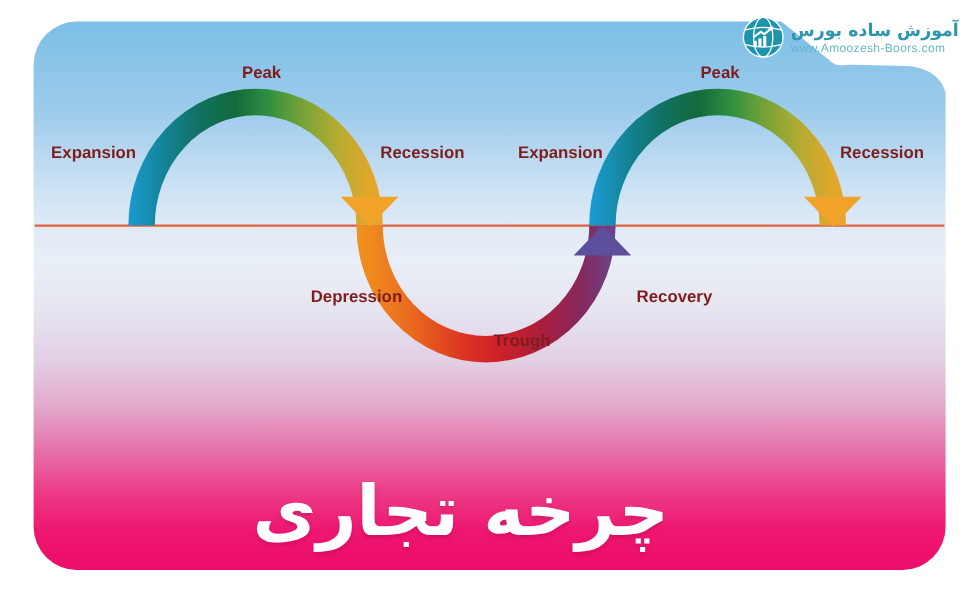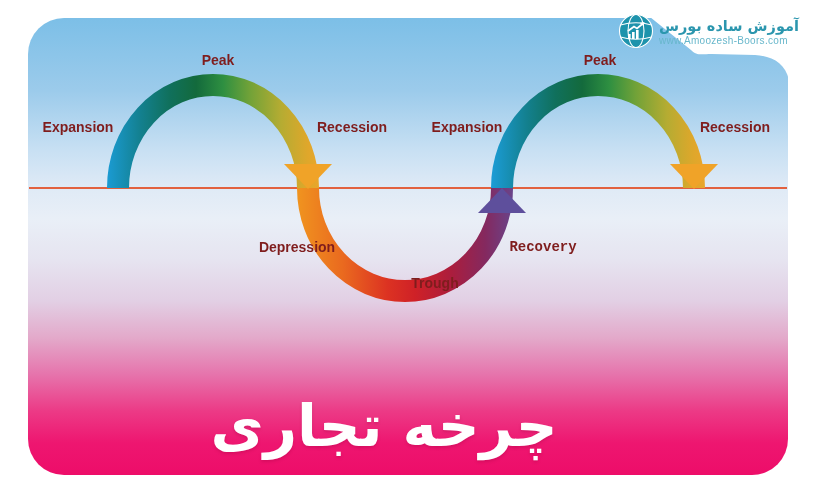--- a/index.html
+++ b/index.html
@@ -106,21 +106,21 @@
   <polygon points="670,164 718,164 694,189" fill="#f0a328"></polygon>
 
   <path d="M 650 17 L 789 17 L 789 80 C 785 63 772 56 755 55 L 712 54 C 701 54 697 56 691 50 Z" fill="#ffffff"></path>
 </svg>
 
 <div class="phase-label" style="left:78px;top:127px;">Expansion</div>
 <div class="phase-label" style="left:218px;top:60px;">Peak</div>
 <div class="phase-label" style="left:352px;top:127px;">Recession</div>
 <div class="phase-label" style="left:285px;top:247px;margin-left:12px;">Depression</div>
 <div class="phase-label" style="left:407px;top:283px;margin-left:28px;">Trough</div>
-<div class="phase-label" style="left:543px;top:247px;font-family:Liberation Mono, monospace;">Recovery</div>
+<div class="phase-label" style="left:562px;top:247px;">Recovery</div>
 <div class="phase-label" style="left:467px;top:127px;">Expansion</div>
 <div class="phase-label" style="left:600px;top:60px;">Peak</div>
 <div class="phase-label" style="left:735px;top:127px;">Recession</div>
 
 <div class="logo">
   <svg width="36" height="36" viewBox="0 0 36 36">
     <circle cx="18" cy="18" r="16.5" fill="#1e93ac"></circle>
     <ellipse cx="18" cy="18" rx="16.5" ry="16.5" fill="none" stroke="#ffffff" stroke-width="1.1"></ellipse>
     <ellipse cx="18" cy="18" rx="8" ry="16.5" fill="none" stroke="#ffffff" stroke-width="1.1"></ellipse>
     <path d="M 2.5 12 Q 18 7.5 33.5 12" fill="none" stroke="#ffffff" stroke-width="1.1"></path>

